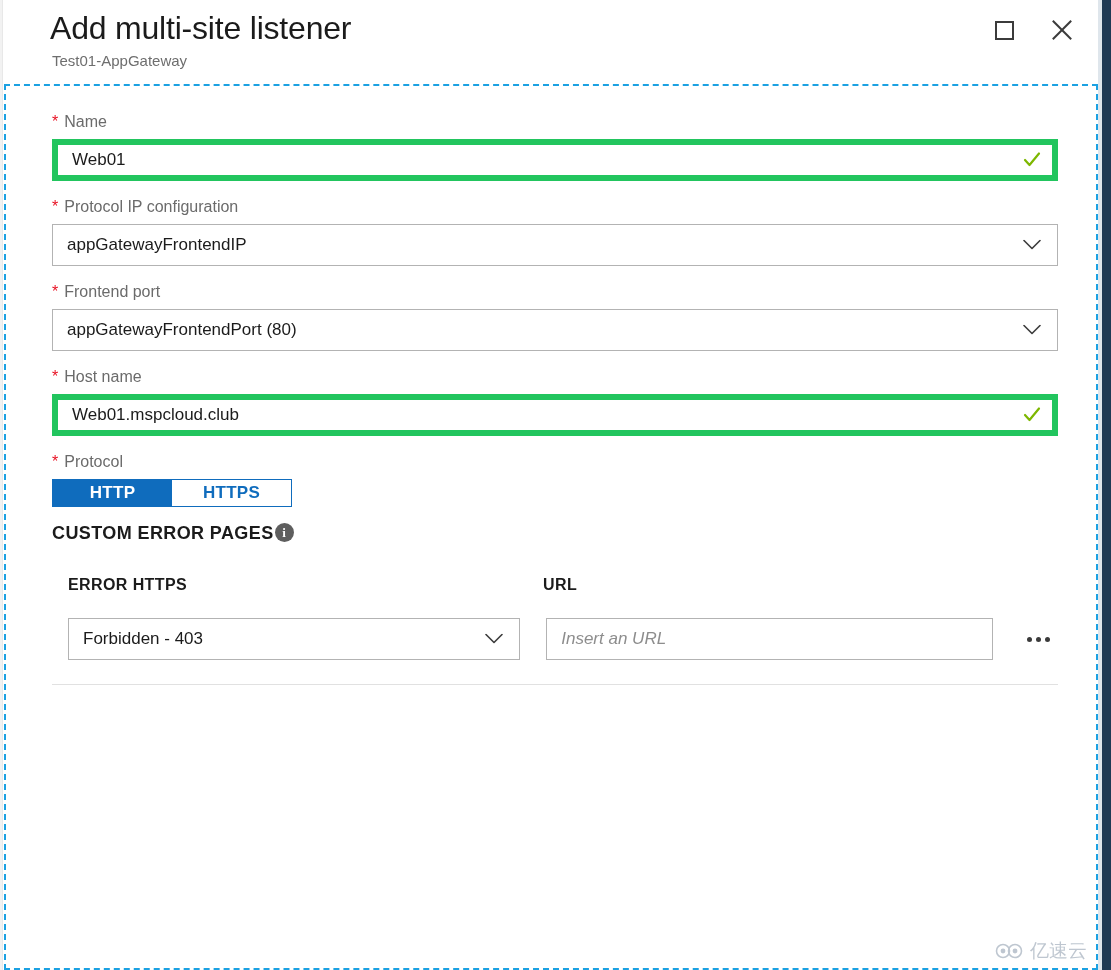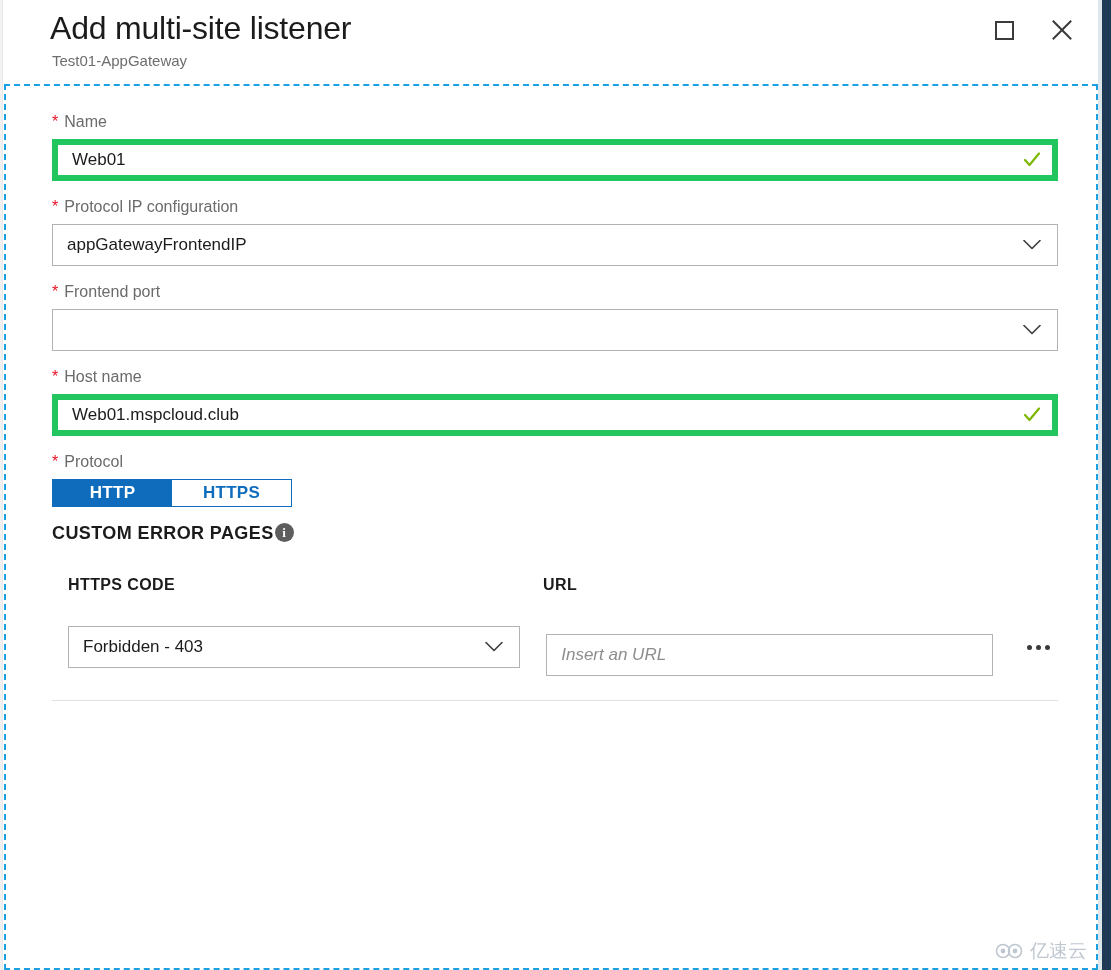--- a/index.html
+++ b/index.html
@@ -275,21 +275,20 @@
   .url-input {
     width: 452px;
     height: 42px;
     border: 1px solid #b3b3b3;
     background: #ffffff;
     padding: 0 14px;
     font-size: 17px;
     font-family: "Liberation Sans", sans-serif;
     color: #1b1b1b;
     outline: none;
-    margin-top: 16px;
   }
   .url-input::placeholder {
     color: #8d8d8d;
     font-style: italic;
   }
   .ellipsis-btn {
     width: 40px; height: 40px;
     display: flex;
     align-items: center;
     justify-content: center;
@@ -374,20 +373,21 @@
           </svg>
         </div>
       </div>
 
       <div class="field">
         <div class="field-label">
           <span class="req-star">*</span>
           <span>Frontend port</span>
         </div>
         <div class="select-box">
+          <span class="select-value">appGatewayFrontendPort (80)</span>
           <svg class="chev" viewBox="0 0 18 11">
             <path d="M1 1 L9 9 L17 1" fill="none" stroke="#3b3b3b" stroke-width="1.6" stroke-linecap="round" stroke-linejoin="round"></path>
           </svg>
         </div>
       </div>
 
       <div class="field">
         <div class="field-label">
           <span class="req-star">*</span>
           <span>Host name</span>
@@ -411,21 +411,21 @@
         </div>
       </div>
 
       <div class="section-head">
         <span class="section-title">CUSTOM ERROR PAGES</span>
         <span class="info-icon">i</span>
       </div>
 
       <div class="err-table">
         <div class="err-thead">
-          <div class="th-code">HTTPS CODE</div>
+          <div class="th-code">ERROR HTTPS</div>
           <div class="th-url">URL</div>
         </div>
 
         <div class="err-row">
           <div class="err-select">
             <span class="select-value">Forbidden - 403</span>
             <svg class="chev" viewBox="0 0 18 11">
               <path d="M1 1 L9 9 L17 1" fill="none" stroke="#3b3b3b" stroke-width="1.6" stroke-linecap="round" stroke-linejoin="round"></path>
             </svg>
           </div>

